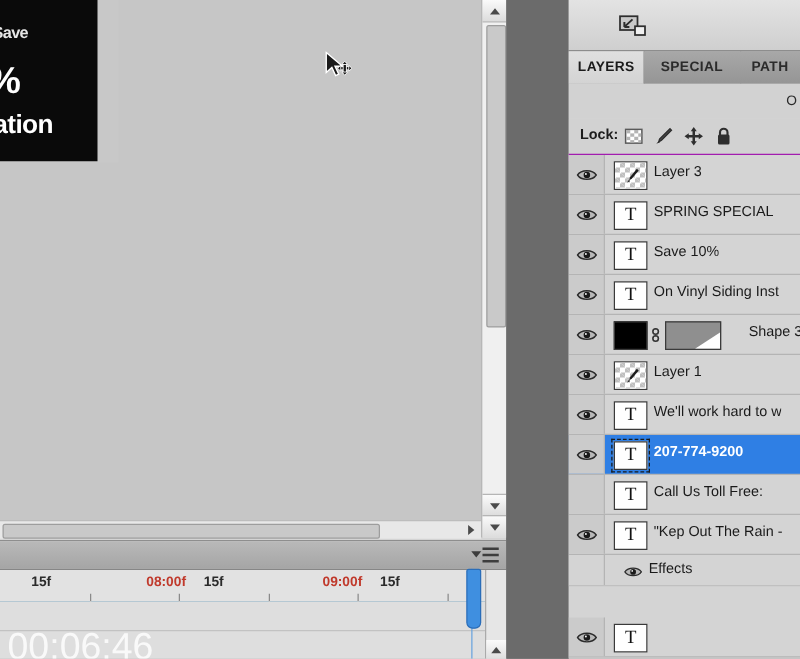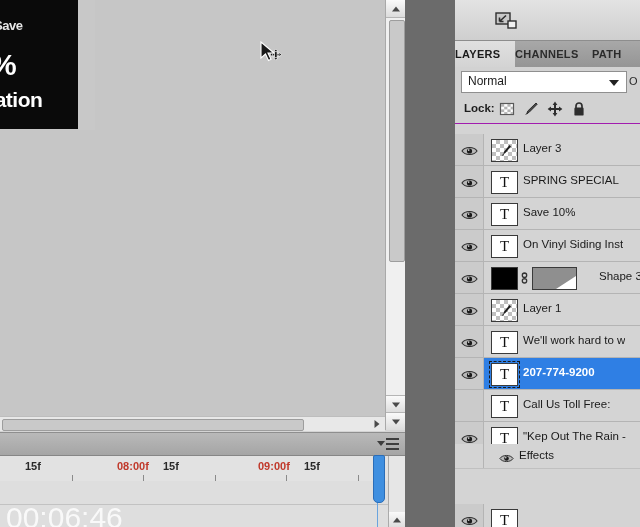--- a/index.html
+++ b/index.html
@@ -66,38 +66,38 @@
   .anim-scroll .sbtn{position:absolute;left:0;width:17px;height:16px;background:linear-gradient(#fafafa,#dcdcdc);}
 
   
   .dock-gap{position:absolute;left:405px;top:0;width:50px;height:527px;background:#6b6b6b;}
   .dock{position:absolute;left:455px;top:0;width:185px;height:527px;background:#d4d4d4;}
 
   .dock-iconbar{position:absolute;left:0;top:0;width:185px;height:40px;background:linear-gradient(#e3e3e3,#cfcfcf);border-bottom:1px solid #8d8d8d;}
   .collapse-icon{position:absolute;left:40px;top:12px;width:24px;height:18px;}
 
   .tabbar{position:absolute;left:0;top:41px;width:185px;height:26px;background:#9e9e9e;}
-  .tab{position:absolute;top:0;height:26px;display:flex;align-items:center;justify-content:flex-start;
+  .tab{position:absolute;top:0;height:26px;display:flex;align-items:center;justify-content:center;
        font-size:11px;font-weight:bold;letter-spacing:.3px;color:#2b2b2b;
        background:linear-gradient(#a8a8a8,#959595);border-right:1px solid #7e7e7e;}
   .tab.active{background:linear-gradient(#e0e0e0,#d3d3d3);color:#1a1a1a;}
 
   .blend-row{position:absolute;left:0;top:67px;width:185px;height:28px;background:#d2d2d2;}
   .blend-select{position:absolute;left:6px;top:4px;width:164px;height:20px;background:#fff;border:1px solid #8f8f8f;}
   .blend-text{position:absolute;left:6px;top:2px;font-size:12px;color:#1a1a1a;}
   .blend-caret{position:absolute;right:7px;top:8px;width:0;height:0;border-left:5px solid transparent;border-right:5px solid transparent;border-top:6px solid #222;}
   .opacity-lbl{position:absolute;left:174px;top:8px;font-size:11px;color:#2a2a2a;white-space:nowrap;}
 
   .lock-row{position:absolute;left:0;top:95px;width:185px;height:28px;background:#d2d2d2;border-bottom:6px solid #a21caf;}
   .lock-lbl{position:absolute;left:9px;top:7px;font-size:11.5px;color:#1d1d1d;font-weight:bold;}
   .lock-ico{position:absolute;top:6px;width:16px;height:16px;}
 
   
   .layers-list{position:absolute;left:0;top:124px;width:185px;height:403px;overflow:hidden;background:#d4d4d4;}
-  .layer-row{position:absolute;left:0;width:185px;height:31px;border-bottom:1px solid #b4b4b4;background:#d4d4d4;display:block;margin-top:10px;}
+  .layer-row{position:absolute;left:0;width:185px;height:31px;border-bottom:1px solid #b4b4b4;background:#d4d4d4;display:block;}
   .layer-row.selected{background:#2f7fe4;}
   .eye-cell{position:absolute;left:0;top:0;width:28px;height:31px;border-right:1px solid #b4b4b4;background:#cbcbcb;}
   .layer-row.selected .eye-cell{background:#cbcbcb;}
   .eye{position:absolute;left:6px;top:9px;width:17px;height:12px;}
   .thumb-box{position:absolute;left:36px;top:5px;width:25px;height:21px;border:1px solid #3a3a3a;background:#fff;overflow:hidden;}
   .thumb-box.sel-ring{outline:1px dashed #1a1a1a;outline-offset:1px;}
   .checker{position:absolute;left:0;top:0;right:0;bottom:0;
     background-image:
       linear-gradient(45deg,#bfbfbf 25%,transparent 25%,transparent 75%,#bfbfbf 75%),
       linear-gradient(45deg,#bfbfbf 25%,transparent 25%,transparent 75%,#bfbfbf 75%);
@@ -229,32 +229,28 @@
           <rect x="13" y="9" width="8" height="7" fill="#f0f0f0" stroke="#2e2e2e" stroke-width="1.4"></rect>
         </svg>
       </div>
     </div>
 
     <div class="tabbar">
         <div class="tab active" style="left: 0px; width: 60px;">
           <span>LAYERS</span>
         </div>
         <div class="tab" style="left: 60px; width: 77px;">
-          <span>CHANNELS</span>
+          <span>SPECIAL</span>
         </div>
         <div class="tab" style="left: 137px; width: 48px;">
           <span>PATH</span>
         </div>
       </div>
 
     <div class="blend-row">
-      <div class="blend-select">
-        <span class="blend-text">Normal</span>
-        <span class="blend-caret"></span>
-      </div>
       <div class="opacity-lbl">O</div>
     </div>
 
     <div class="lock-row">
       <div class="lock-lbl">Lock:</div>
 
       <div class="lock-ico" style="left:44px;">
         <svg width="16" height="16" viewBox="0 0 16 16">
           <rect x="1.5" y="2.5" width="13" height="11" fill="#fff" stroke="#5a5a5a" stroke-width="1.2"></rect>
           <g fill="#b4b4b4">

